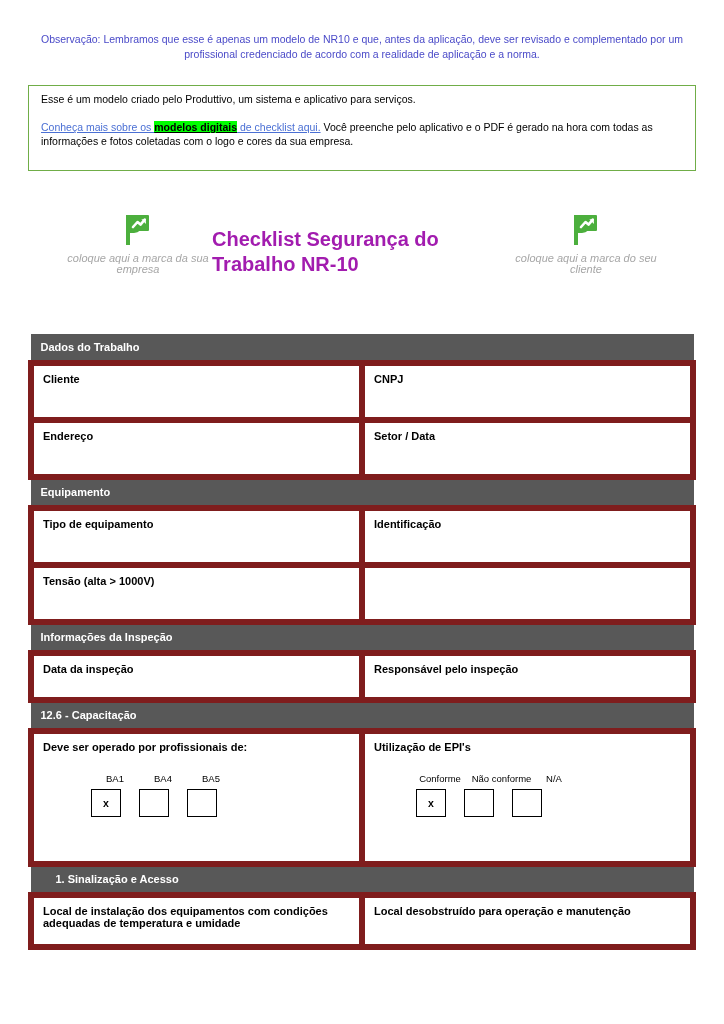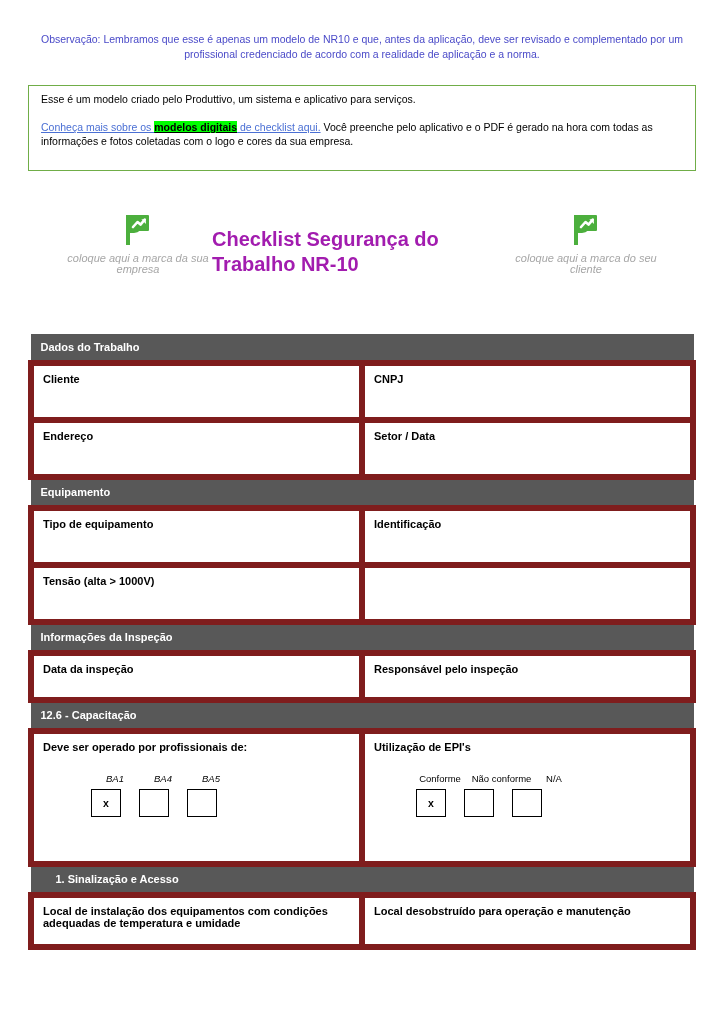--- a/index.html
+++ b/index.html
@@ -150,21 +150,21 @@
   .chk-boxes div {
     width: 30px;
     height: 28px;
     border: 1.5px solid #000000;
     text-align: center;
     line-height: 26px;
     font-size: 10.5px;
     font-weight: bold;
   }
   
-  .ba .chk-labels span { width: 48px; font-style: italic; }
+  .ba .chk-labels span { width: 48px; }
   .ba .chk-boxes div { margin-right: 18px; }
   
   .epi { padding-left: 42px; }
   .epi .chk-labels span:nth-child(1) { width: 48px; }
   .epi .chk-labels span:nth-child(2) { width: 75px; }
   .epi .chk-labels span:nth-child(3) { width: 30px; }
   .epi .chk-boxes div { margin-right: 18px; }
 </style>
 </head>
 <body>

